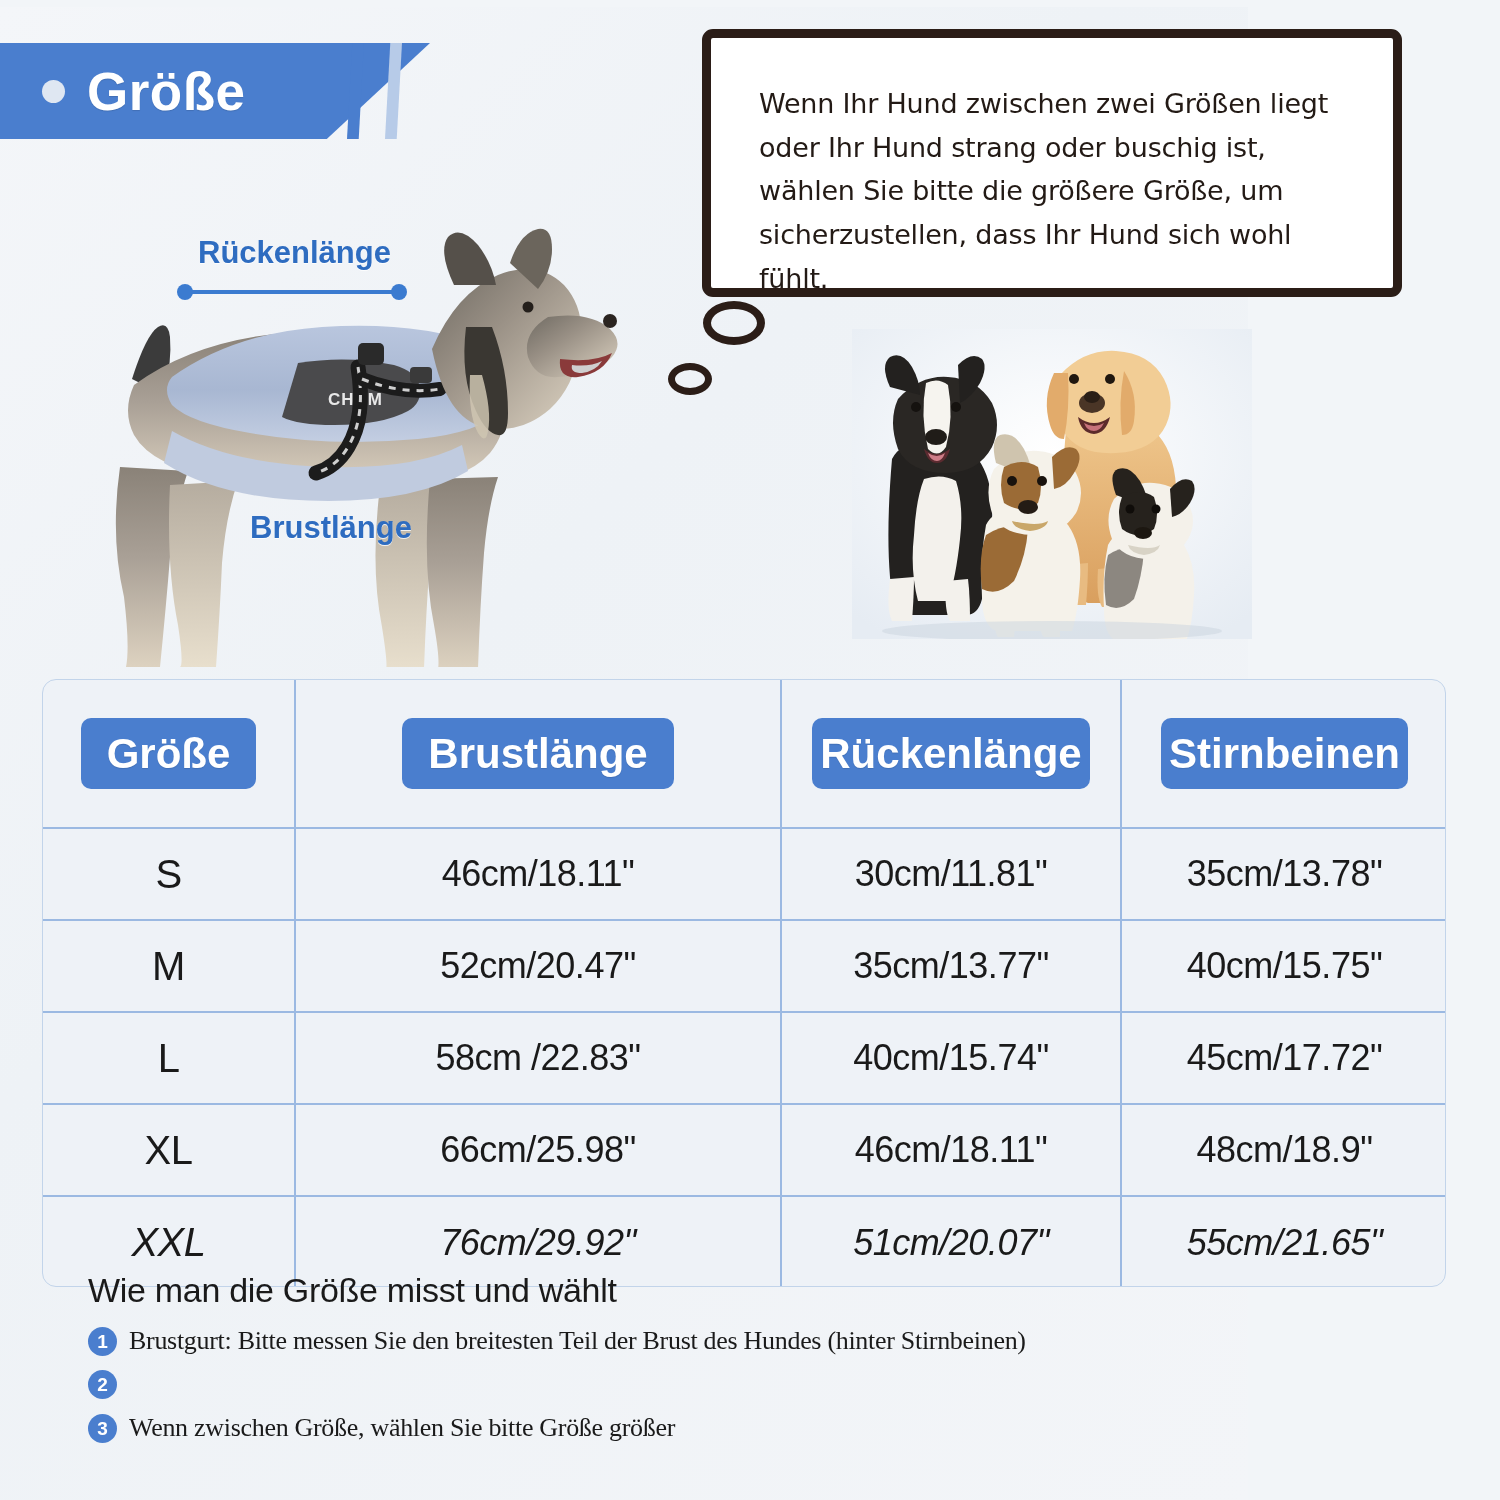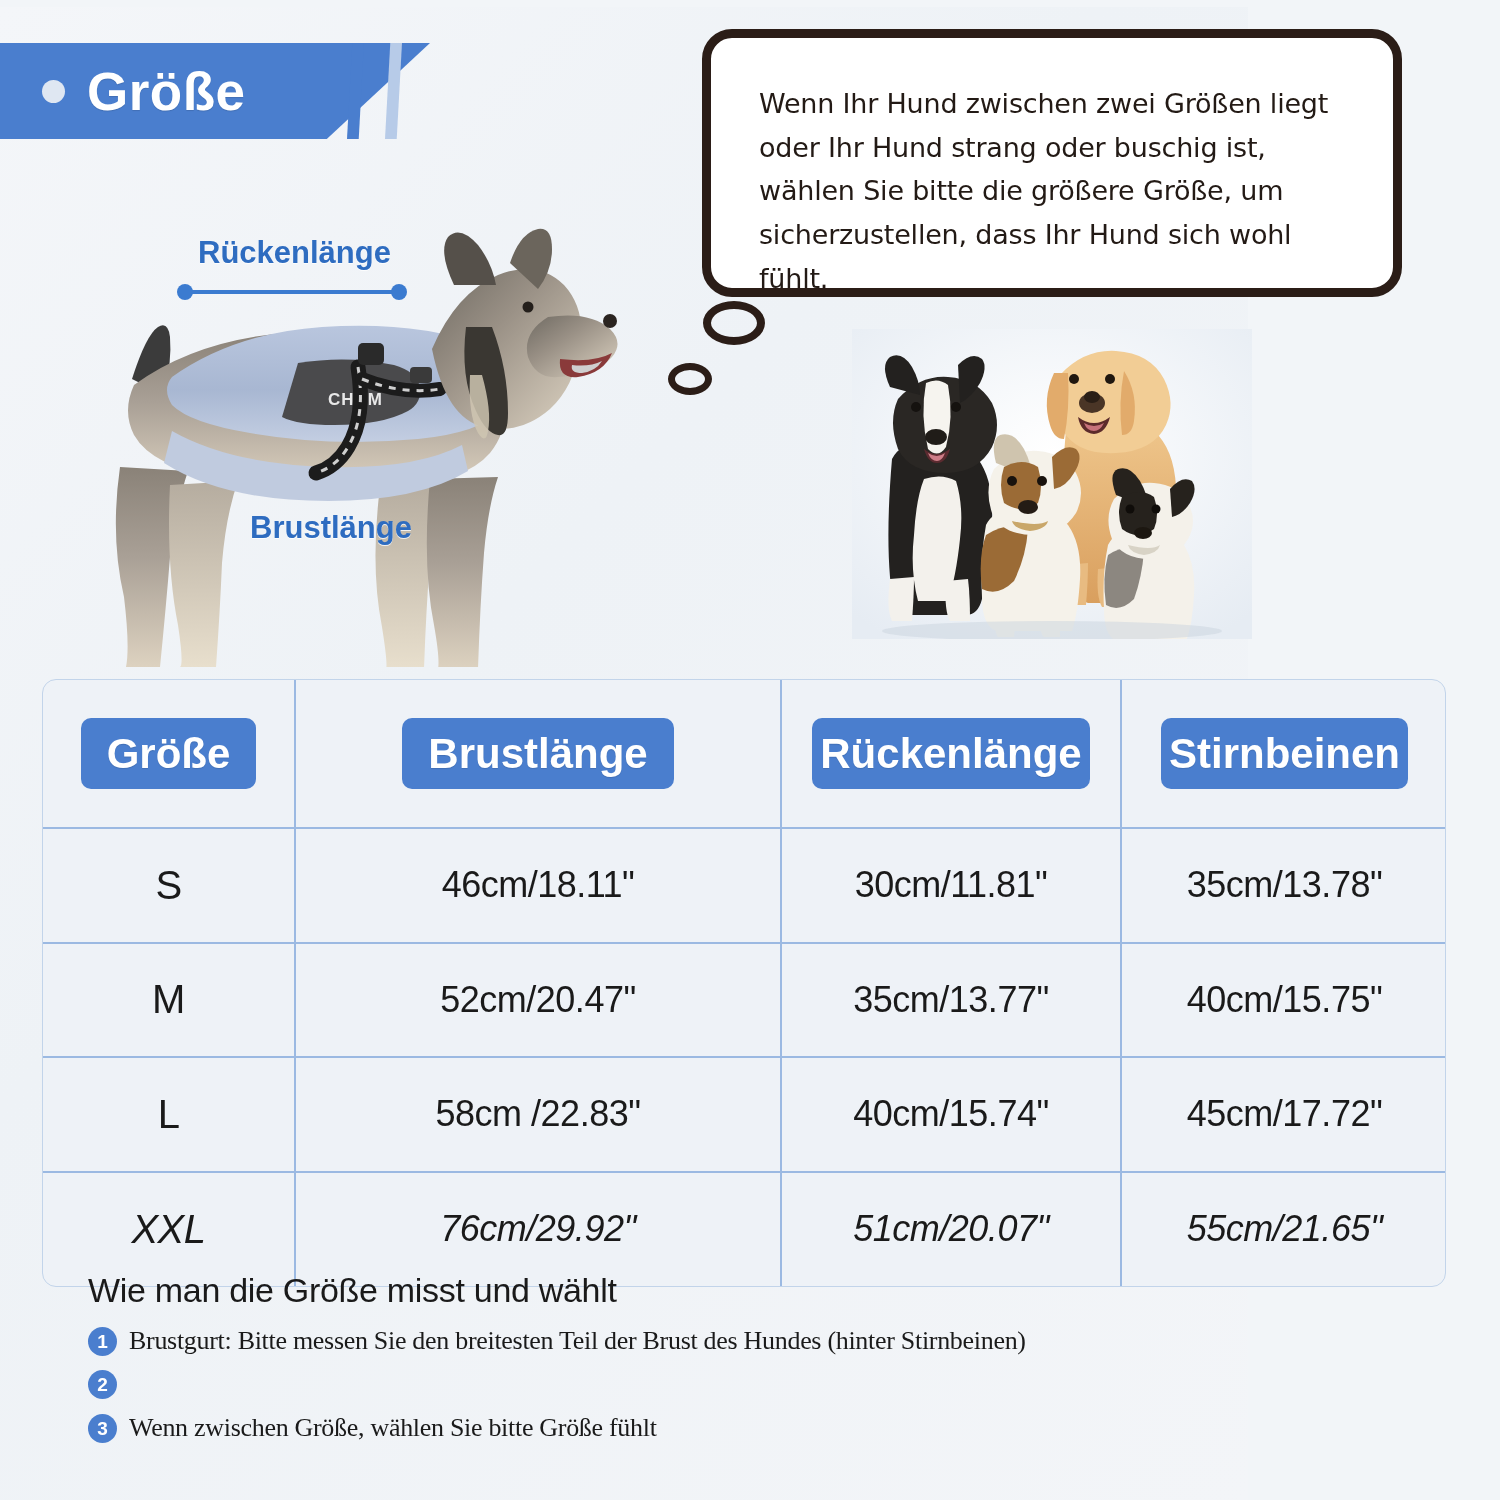--- a/index.html
+++ b/index.html
@@ -60,21 +60,21 @@
   }
   .stripe.s1 { left: 347px; background: #4a7ece; }
   .stripe.s2 { left: 385px; background: #b7cbe8; }
 
   
   .bubble {
     position: absolute;
     left: 702px; top: 22px;
     width: 700px; height: 268px;
     border: 9px solid #2b1d17;
-    border-radius: 30px;
+    border-radius: 11px;
     background: #ffffff;
     padding: 44px 48px;
   }
   .bubble-text {
     font-family: "DejaVu Sans", sans-serif;
     font-size: 27px;
     line-height: 1.62;
     color: #231a15;
     letter-spacing: -0.2px;
   }
@@ -423,20 +423,26 @@
           <td class="cell">35cm/13.77"</td>
           <td class="cell">40cm/15.75"</td>
         </tr>
         <tr>
           <td class="cell size">L</td>
           <td class="cell">58cm /22.83"</td>
           <td class="cell">40cm/15.74"</td>
           <td class="cell">45cm/17.72"</td>
         </tr>
         <tr>
+          <td class="cell size">XL</td>
+          <td class="cell">66cm/25.98"</td>
+          <td class="cell">46cm/18.11"</td>
+          <td class="cell">48cm/18.9"</td>
+        </tr>
+        <tr>
           <td class="cell size">XXL</td>
           <td class="cell">76cm/29.92"</td>
           <td class="cell">51cm/20.07"</td>
           <td class="cell">55cm/21.65"</td>
         </tr>
       </tbody>
     </table>
   </div>
 
   <div class="howto">
@@ -444,17 +450,17 @@
 
     <div class="step">
       <div class="step-num">1</div>
       <div class="step-text">Brustgurt: Bitte messen Sie den breitesten Teil der Brust des Hundes (hinter Stirnbeinen)</div>
     </div>
     <div class="step">
       <div class="step-num">2</div>
     </div>
     <div class="step">
       <div class="step-num">3</div>
-      <div class="step-text">Wenn zwischen Größe, wählen Sie bitte Größe fühlt</div>
+      <div class="step-text">Wenn zwischen Größe, wählen Sie bitte Größe größer</div>
     </div>
   </div>
 
 </div>
 
 </body></html>

